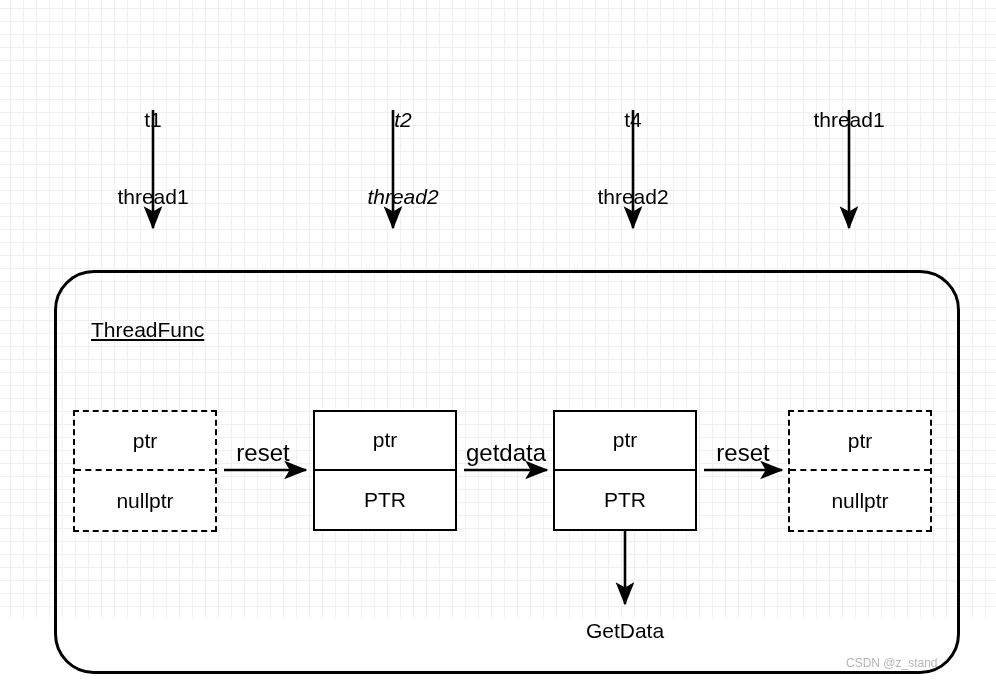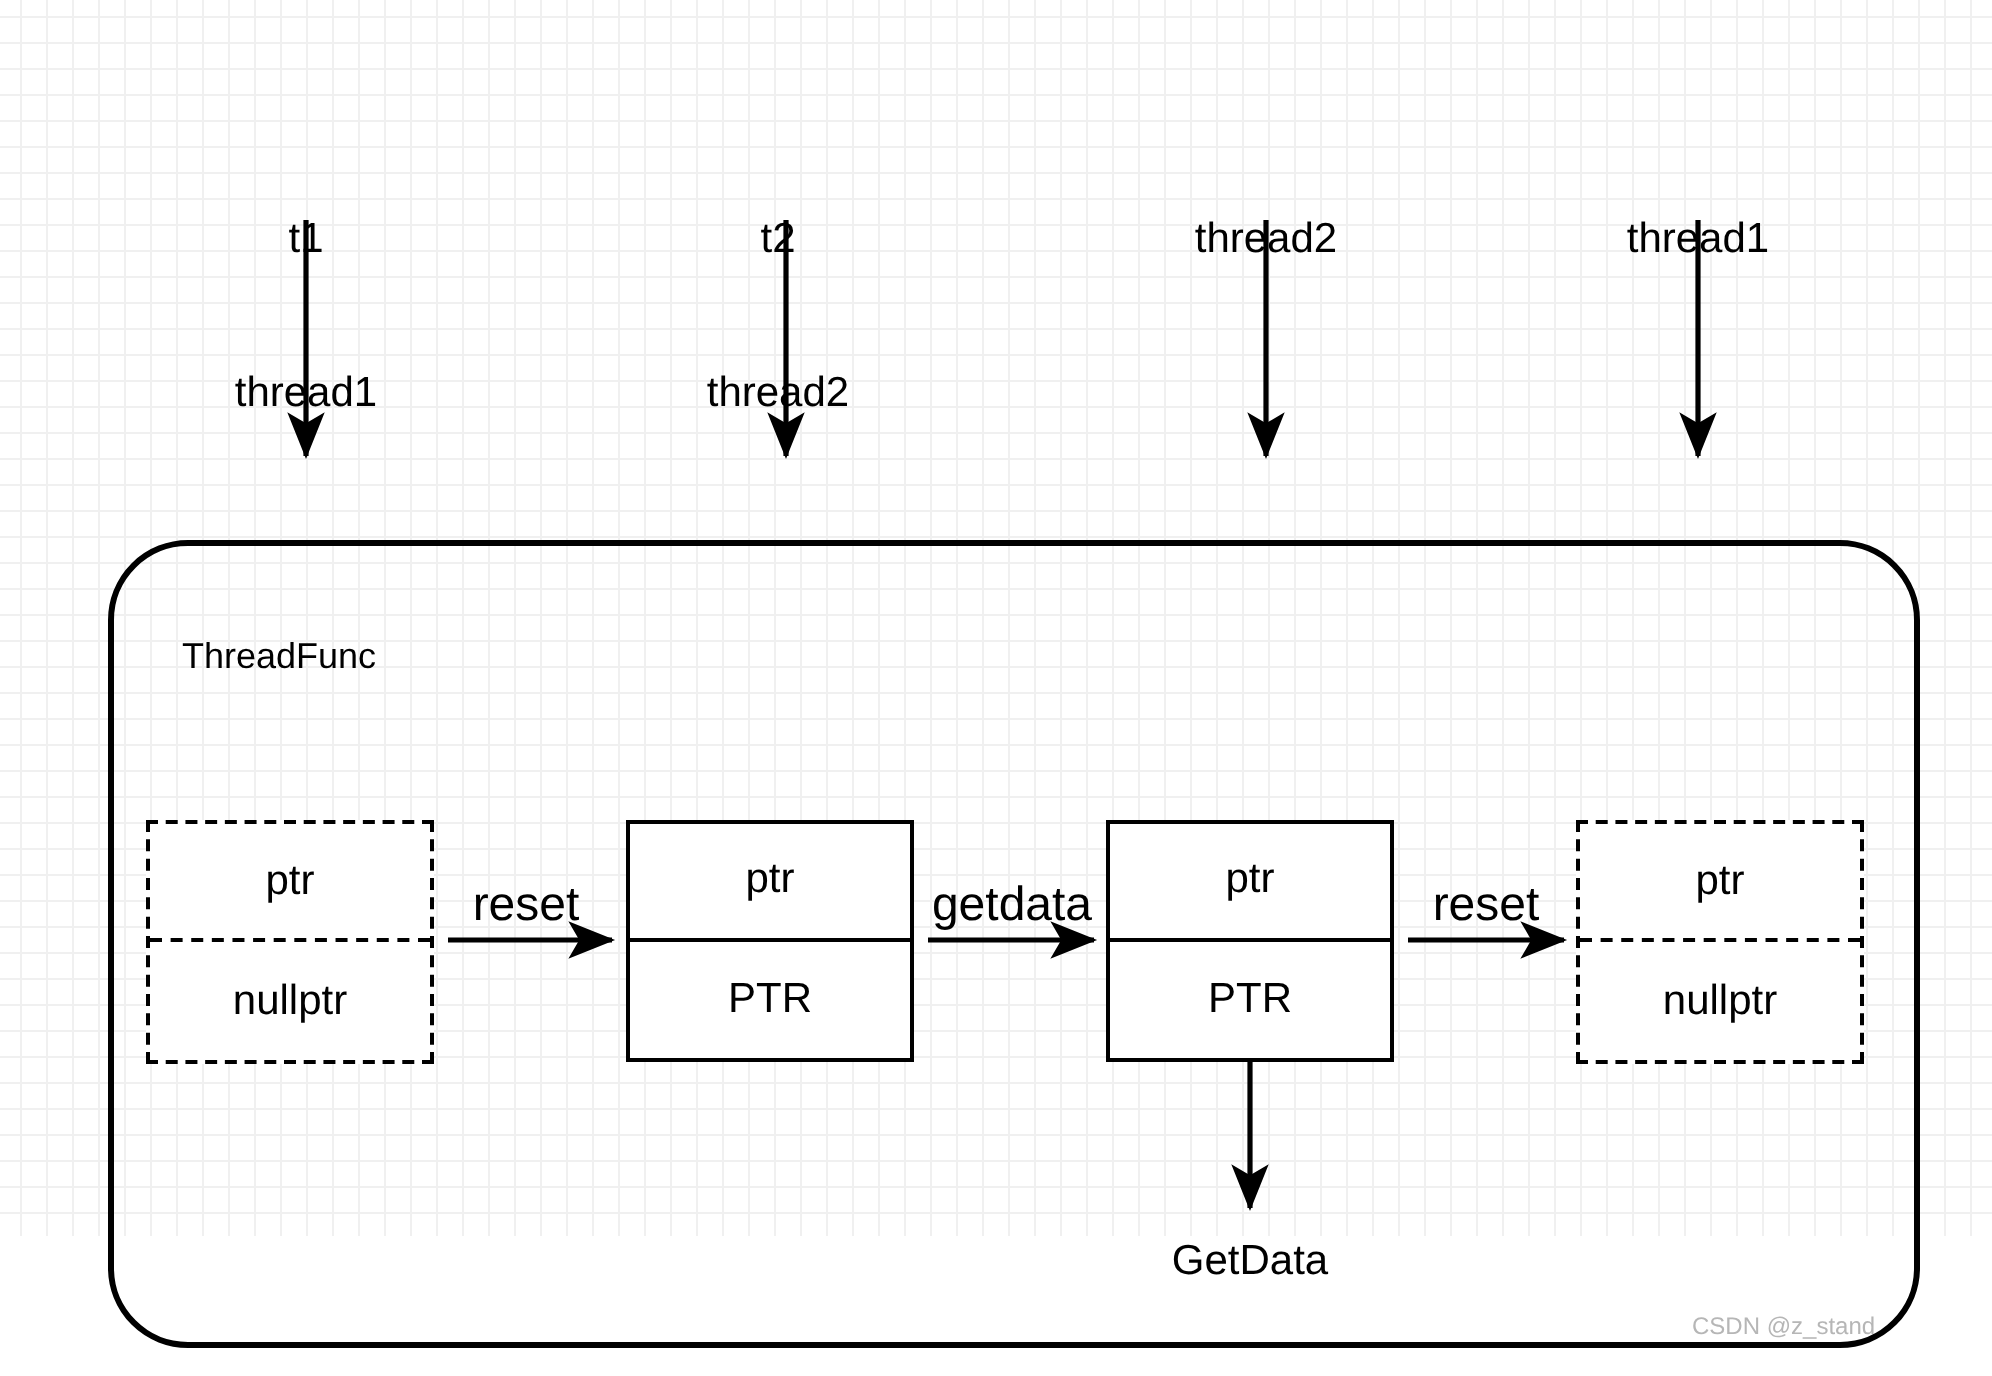--- a/index.html
+++ b/index.html
@@ -57,22 +57,23 @@
     position: absolute;
     left: 54px; top: 270px;
     width: 906px; height: 404px;
     border: 3px solid #000000;
     border-radius: 40px;
     background: transparent;
   }
   #threadfunc-label {
     position: absolute;
     left: 91px; top: 318px;
-    font-size: 18px;
+    font-size: 21px;
     color: #000;
+    text-decoration: underline;
   }
 
   .edge-label { font-size: 24px; }
 
   #watermark {
     position: absolute;
     left: 846px; top: 656px;
     font-size: 12px;
     color: #b6b6b6;
     white-space: pre;
@@ -107,26 +108,27 @@
     <line x1="704" y1="470" x2="782" y2="470" stroke="#000" stroke-width="2.6" marker-end="url(#ah)"></line>
 
     <line x1="625" y1="531" x2="625" y2="604" stroke="#000" stroke-width="2.6" marker-end="url(#ah)"></line>
   </svg>
 
   <div class="lbl thread-head" style="left:73px; top:56px;">
     <div>t1</div>
     <div>thread1</div>
   </div>
 
-  <div class="lbl thread-head" style="left:309px; top:56px;">
+  <div class="lbl thread-head" style="left:323px; top:56px;font-style:italic;">
     <div>t2</div>
     <div>thread2</div>
   </div>
 
   <div class="lbl thread-head" style="left:553px; top:56px;">
+    <div>t4</div>
     <div>thread2</div>
   </div>
 
   <div class="lbl thread-head" style="left:769px; top:56px;">
     <div>thread1</div>
   </div>
 
   <div id="threadfunc-box"></div>
   <div id="threadfunc-label">ThreadFunc</div>
 

